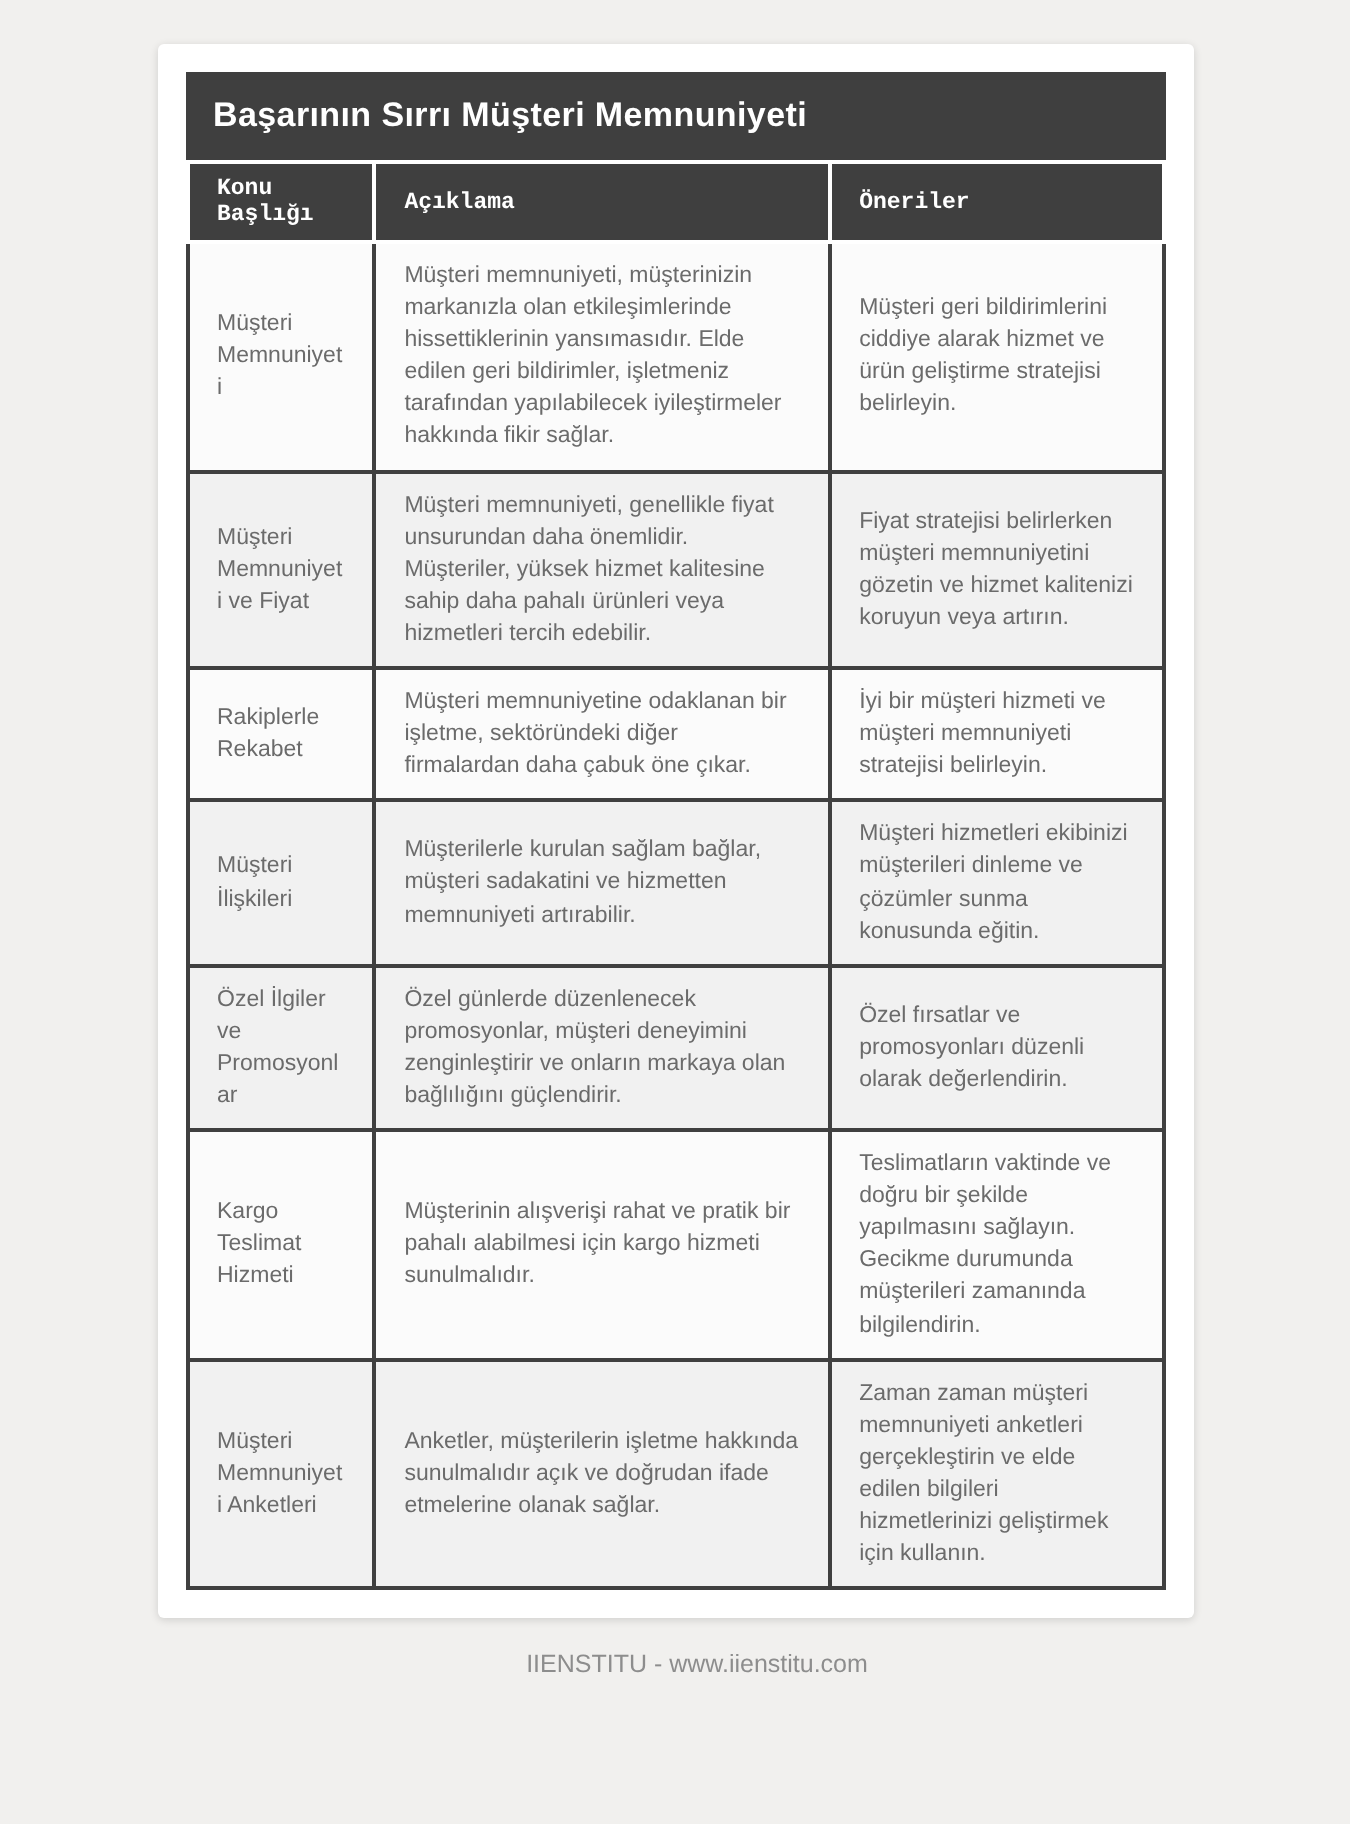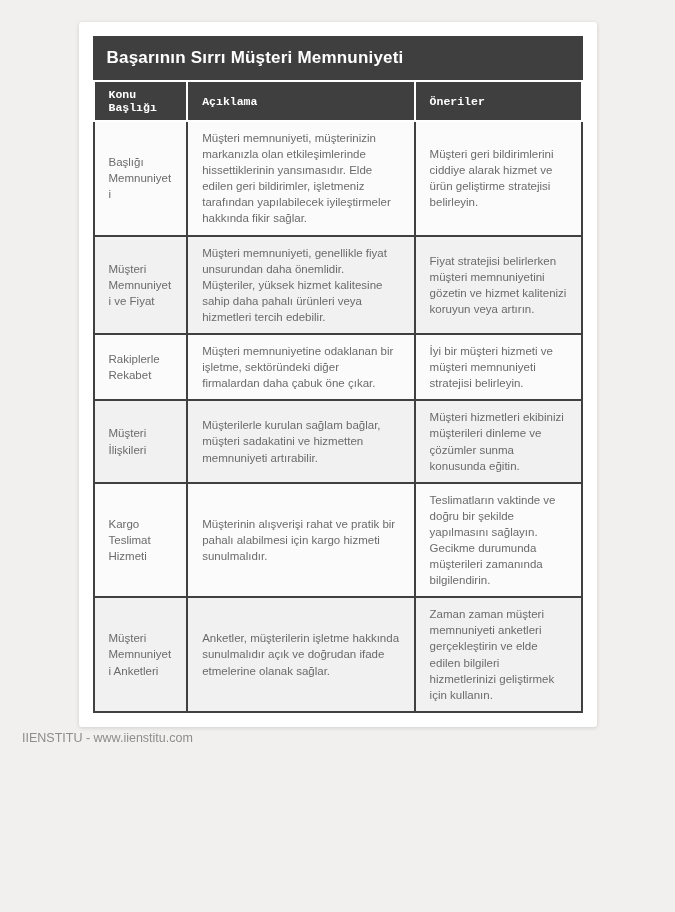--- a/index.html
+++ b/index.html
@@ -52,24 +52,24 @@
     padding: 8px 14px;
     border: 2px solid #404040;
     vertical-align: middle;
     background: #fbfbfb;
     word-wrap: break-word;
   }
   table.content tr.alt td {
     background: #f1f1f1;
   }
   .page-footer {
-    text-align: left;
+    text-align: center;
     color: #8d8d8d;
     font-size: 12.5px;
-    margin-top: 4px;
+    margin-top: 16px;
     padding-left: 22px;
   }
 </style>
 </head>
 <body>
 
 <div class="card">
   <div class="title-bar">Başarının Sırrı Müşteri Memnuniyeti</div>
   <table class="content">
     <colgroup>
@@ -79,39 +79,44 @@
     </colgroup>
     <thead>
       <tr>
         <th>Konu Başlığı</th>
         <th>Açıklama</th>
         <th>Öneriler</th>
       </tr>
     </thead>
     <tbody>
         <tr>
-    <td>Başlığı Memnuniyeti</td>
+    <td>Müşteri Memnuniyeti</td>
     <td>Müşteri memnuniyeti, müşterinizin markanızla olan etkileşimlerinde hissettiklerinin yansımasıdır. Elde edilen geri bildirimler, işletmeniz tarafından yapılabilecek iyileştirmeler hakkında fikir sağlar.</td>
     <td>Müşteri geri bildirimlerini ciddiye alarak hizmet ve ürün geliştirme stratejisi belirleyin.</td>
   </tr>
         <tr class="alt">
     <td>Müşteri Memnuniyeti ve Fiyat</td>
     <td>Müşteri memnuniyeti, genellikle fiyat unsurundan daha önemlidir. Müşteriler, yüksek hizmet kalitesine sahip daha pahalı ürünleri veya hizmetleri tercih edebilir.</td>
     <td>Fiyat stratejisi belirlerken müşteri memnuniyetini gözetin ve hizmet kalitenizi koruyun veya artırın.</td>
   </tr>
         <tr>
     <td>Rakiplerle Rekabet</td>
     <td>Müşteri memnuniyetine odaklanan bir işletme, sektöründeki diğer firmalardan daha çabuk öne çıkar.</td>
     <td>İyi bir müşteri hizmeti ve müşteri memnuniyeti stratejisi belirleyin.</td>
   </tr>
         <tr class="alt">
     <td>Müşteri İlişkileri</td>
     <td>Müşterilerle kurulan sağlam bağlar, müşteri sadakatini ve hizmetten memnuniyeti artırabilir.</td>
     <td>Müşteri hizmetleri ekibinizi müşterileri dinleme ve çözümler sunma konusunda eğitin.</td>
   </tr>
+        <tr class="alt">
+    <td>Özel İlgiler ve Promosyonlar</td>
+    <td>Özel günlerde düzenlenecek promosyonlar, müşteri deneyimini zenginleştirir ve onların markaya olan bağlılığını güçlendirir.</td>
+    <td>Özel fırsatlar ve promosyonları düzenli olarak değerlendirin.</td>
+  </tr>
         <tr>
     <td>Kargo Teslimat Hizmeti</td>
     <td>Müşterinin alışverişi rahat ve pratik bir pahalı alabilmesi için kargo hizmeti sunulmalıdır.</td>
     <td>Teslimatların vaktinde ve doğru bir şekilde yapılmasını sağlayın. Gecikme durumunda müşterileri zamanında bilgilendirin.</td>
   </tr>
         <tr class="alt">
     <td>Müşteri Memnuniyeti Anketleri</td>
     <td>Anketler, müşterilerin işletme hakkında sunulmalıdır açık ve doğrudan ifade etmelerine olanak sağlar.</td>
     <td>Zaman zaman müşteri memnuniyeti anketleri gerçekleştirin ve elde edilen bilgileri hizmetlerinizi geliştirmek için kullanın.</td>
   </tr>

